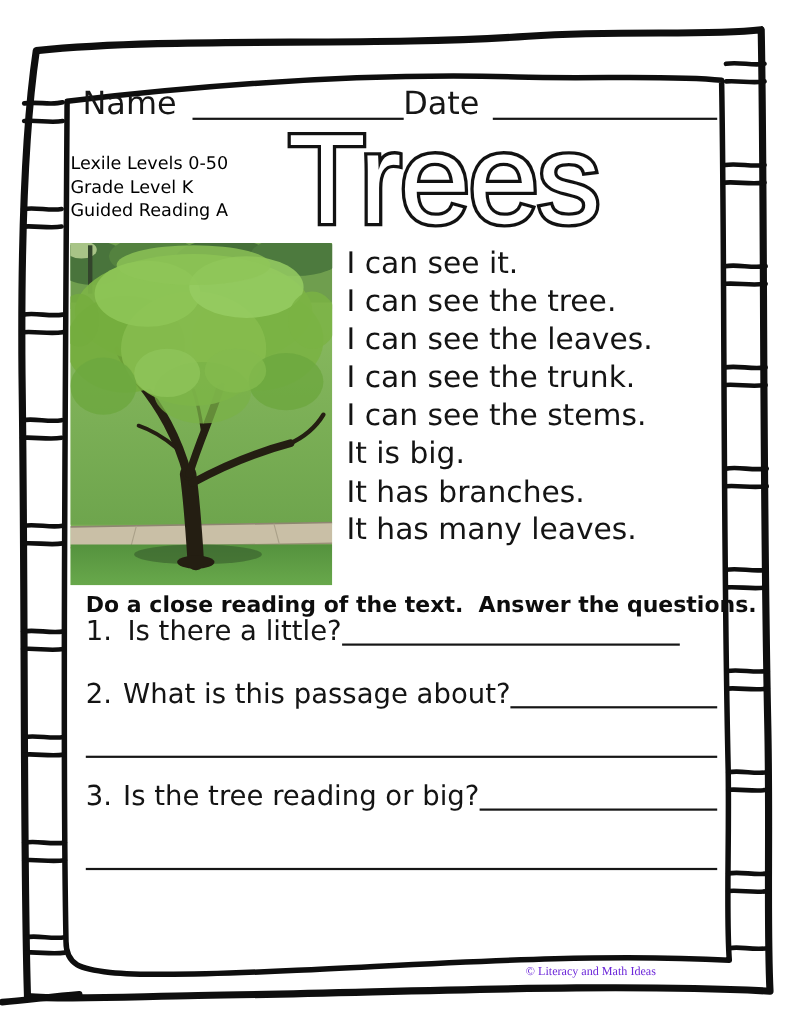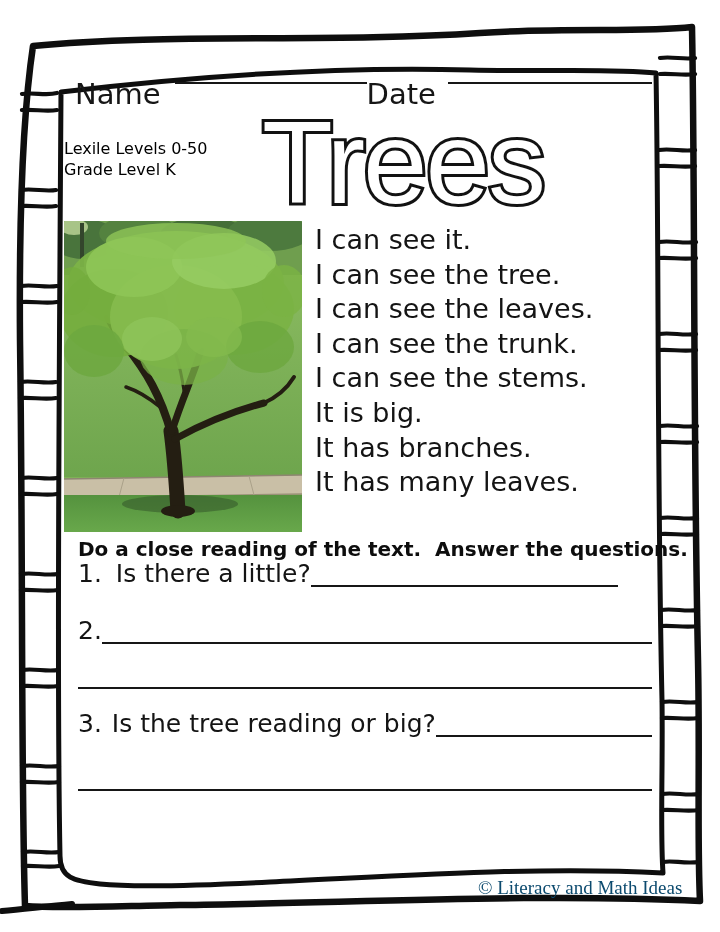--- a/index.html
+++ b/index.html
@@ -2,21 +2,21 @@
 <html><head>
 <meta charset="utf-8">
 <style>
   html,body{margin:0;padding:0;background:#fff;}
   #page{position:relative;width:720px;height:932px;background:#ffffff;overflow:hidden;
         font-family:"DejaVu Sans",sans-serif;color:#151515;}
   .abs{position:absolute;}
   svg{display:block;}
 
   
-  #header-row{left:75px;top:80px;width:577px;display:flex;align-items:flex-start;}
+  #header-row{left:75px;top:80px;width:577px;display:flex;align-items:flex-end;}
   .hand-lg{font-size:29px;line-height:1;color:#161616;}
   .writeline{border-bottom:2.5px solid #161616;height:2px;}
   #name-line{width:192px;margin-left:14px;}
   #date-line{flex:1;margin-left:12px;}
   #date-label{}
 
   
   #meta{left:64px;top:138px;font-size:16px;line-height:21px;color:#000000;}
 
   
@@ -29,21 +29,21 @@
   .q-text{flex:0 0 auto;margin-left:10px;white-space:pre;}
   .q-blank{flex:1;border-bottom:2.5px solid #161616;height:2px;margin-bottom:2px;}
   #q1{left:78px;top:560px;width:540px;}
   #q2{left:78px;top:617px;width:574px;}
   #q3{left:78px;top:710px;width:574px;}
   .full-line{left:78px;width:574px;border-bottom:2.5px solid #161616;height:2px;}
   #line-a{top:685px;}
   #line-b{top:787px;}
 
   
-  #footer-credit{left:478px;top:877px;font-family:"Liberation Serif",serif;font-size:19px;color:#0c4a6e;}
+  #footer-credit{left:478px;top:877px;font-family:"Liberation Serif",serif;font-size:11px;color:#6d28d9;}
 
   
   #photo{left:64px;top:221px;width:238px;height:311px;}
 </style>
 </head>
 <body>
 
 <div id="page">
 
   <svg class="abs" style="left:0;top:0;" width="720" height="932" viewBox="0 0 720 932" fill="none" stroke="#0e0e0e" stroke-linecap="round" stroke-linejoin="round">
@@ -97,20 +97,21 @@
   <div id="header-row" class="abs">
     <span class="hand-lg">Name</span>
     <span id="name-line" class="writeline"></span>
     <span id="date-label" class="hand-lg">Date</span>
     <span id="date-line" class="writeline"></span>
   </div>
 
   <div id="meta" class="abs">
     <div>Lexile Levels 0-50</div>
     <div>Grade Level K</div>
+    <div>Guided Reading A</div>
   </div>
 
   <svg class="abs" style="left:238px;top:106px;" width="330" height="118" viewBox="0 0 330 118">
     <text x="165" y="97" text-anchor="middle" font-family="Liberation Sans, sans-serif" font-size="116" letter-spacing="-2" fill="#ffffff" stroke="#121212" stroke-width="6" paint-order="stroke">Trees</text>
   </svg>
 
   <svg id="photo" class="abs" width="238" height="311" viewBox="0 0 238 311">
     <defs>
       <linearGradient id="lawn" x1="0" y1="0" x2="0" y2="1">
         <stop offset="0" stop-color="#8aba60"></stop>
@@ -188,20 +189,21 @@
   <div id="instructions" class="abs">Do a close reading of the text.  Answer the questions.</div>
 
   <div id="q1" class="abs q-row">
     <span class="q-num">1.</span>
     <span class="q-text" style="margin-left:14px;">Is there a little?</span>
     <span class="q-blank"></span>
   </div>
 
   <div id="q2" class="abs q-row">
     <span class="q-num">2.</span>
+    <span class="q-text">What is this passage about?</span>
     <span class="q-blank"></span>
   </div>
 
   <div id="line-a" class="abs full-line"></div>
 
   <div id="q3" class="abs q-row">
     <span class="q-num">3.</span>
     <span class="q-text">Is the tree reading or big?</span>
     <span class="q-blank"></span>
   </div>

